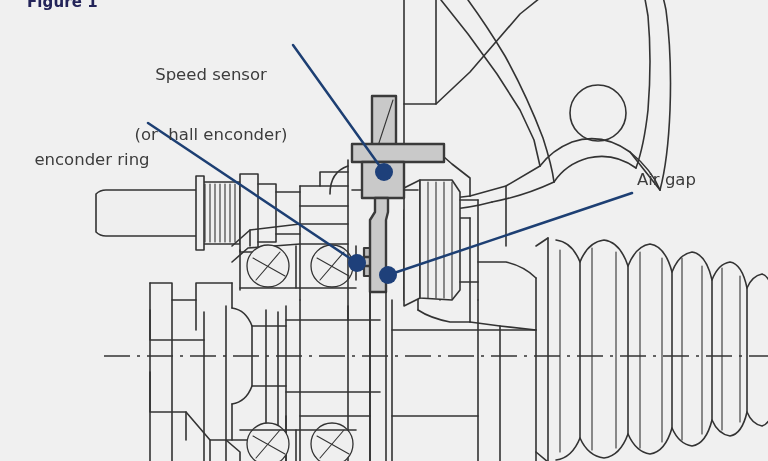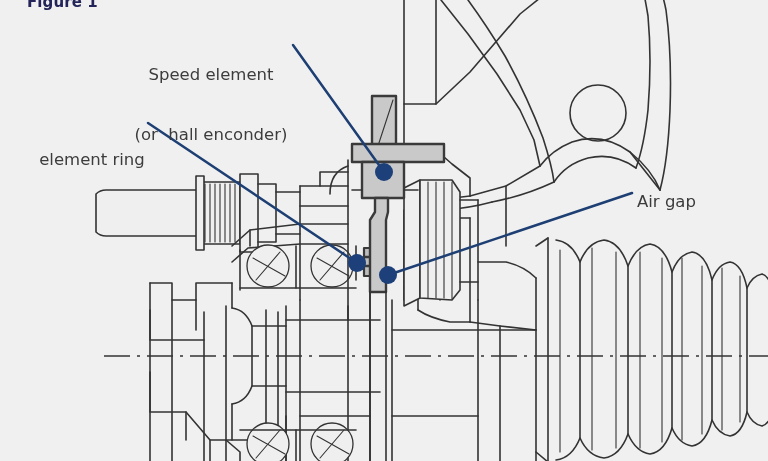--- a/index.html
+++ b/index.html
@@ -16,21 +16,21 @@
     font-size:15px;font-weight:bold;color:#232459;
     letter-spacing:.1px;white-space:nowrap;
   }
   .lbl{
     position:absolute;color:#3c3c3c;font-size:16.5px;
     line-height:20px;white-space:pre;
   }
   .lbl.ctr{text-align:center;}
   #lbl-speed{left:121px;top:25px;width:180px;}
   #lbl-mag{left:12px;top:110px;width:160px;text-align:center;}
-  #lbl-air{left:637px;top:192px;}
+  #lbl-air{left:637px;top:170px;}
 </style>
 </head>
 <body>
 
 <div id="stage">
 
   <svg width="768" height="461" viewBox="0 0 768 461">
     <defs>
       <style>
         .ln{fill:none;stroke:#333;stroke-width:1.6;stroke-linejoin:round;stroke-linecap:round;}
@@ -232,23 +232,23 @@
         <circle class="dot" cx="357" cy="263" r="9"></circle>
         <circle class="dot" cx="388" cy="275" r="9"></circle>
       </g>
 
     </g>
   </svg>
 
   <div class="fig-title">Figure 1</div>
 
   <div class="lbl ctr" id="lbl-speed">
-    <div>Speed element</div>
+    <div>Speed sensor</div>
     <div>(or  hall enconder)</div>
   </div>
 
   <div class="lbl" id="lbl-mag">
-    <div>element ring</div>
+    <div>enconder ring</div>
   </div>
 
   <div class="lbl" id="lbl-air">Air gap</div>
 
 </div>
 
 </body></html>

